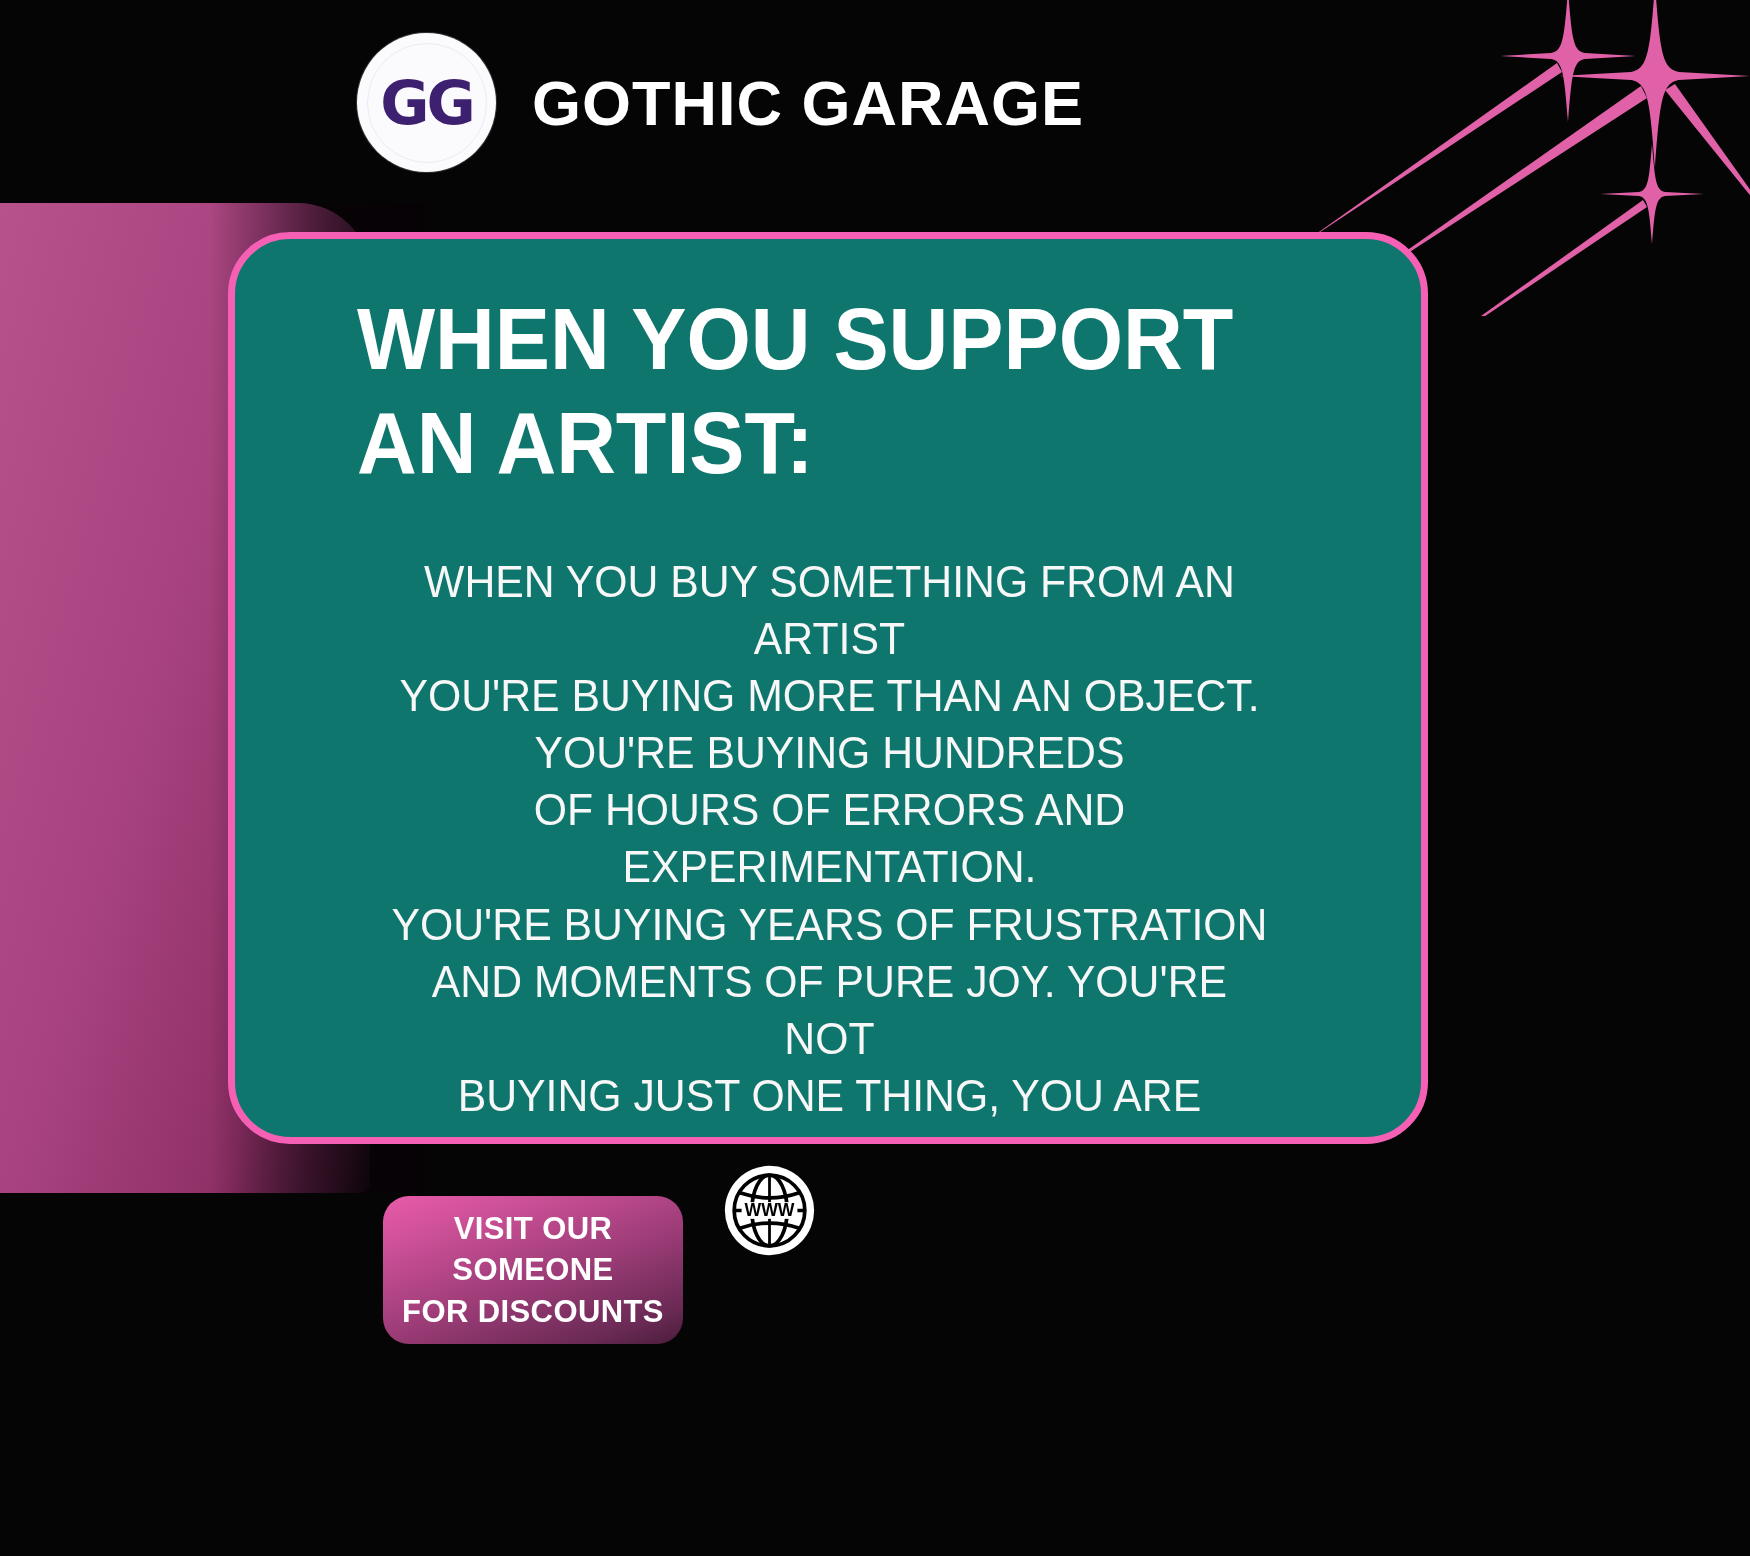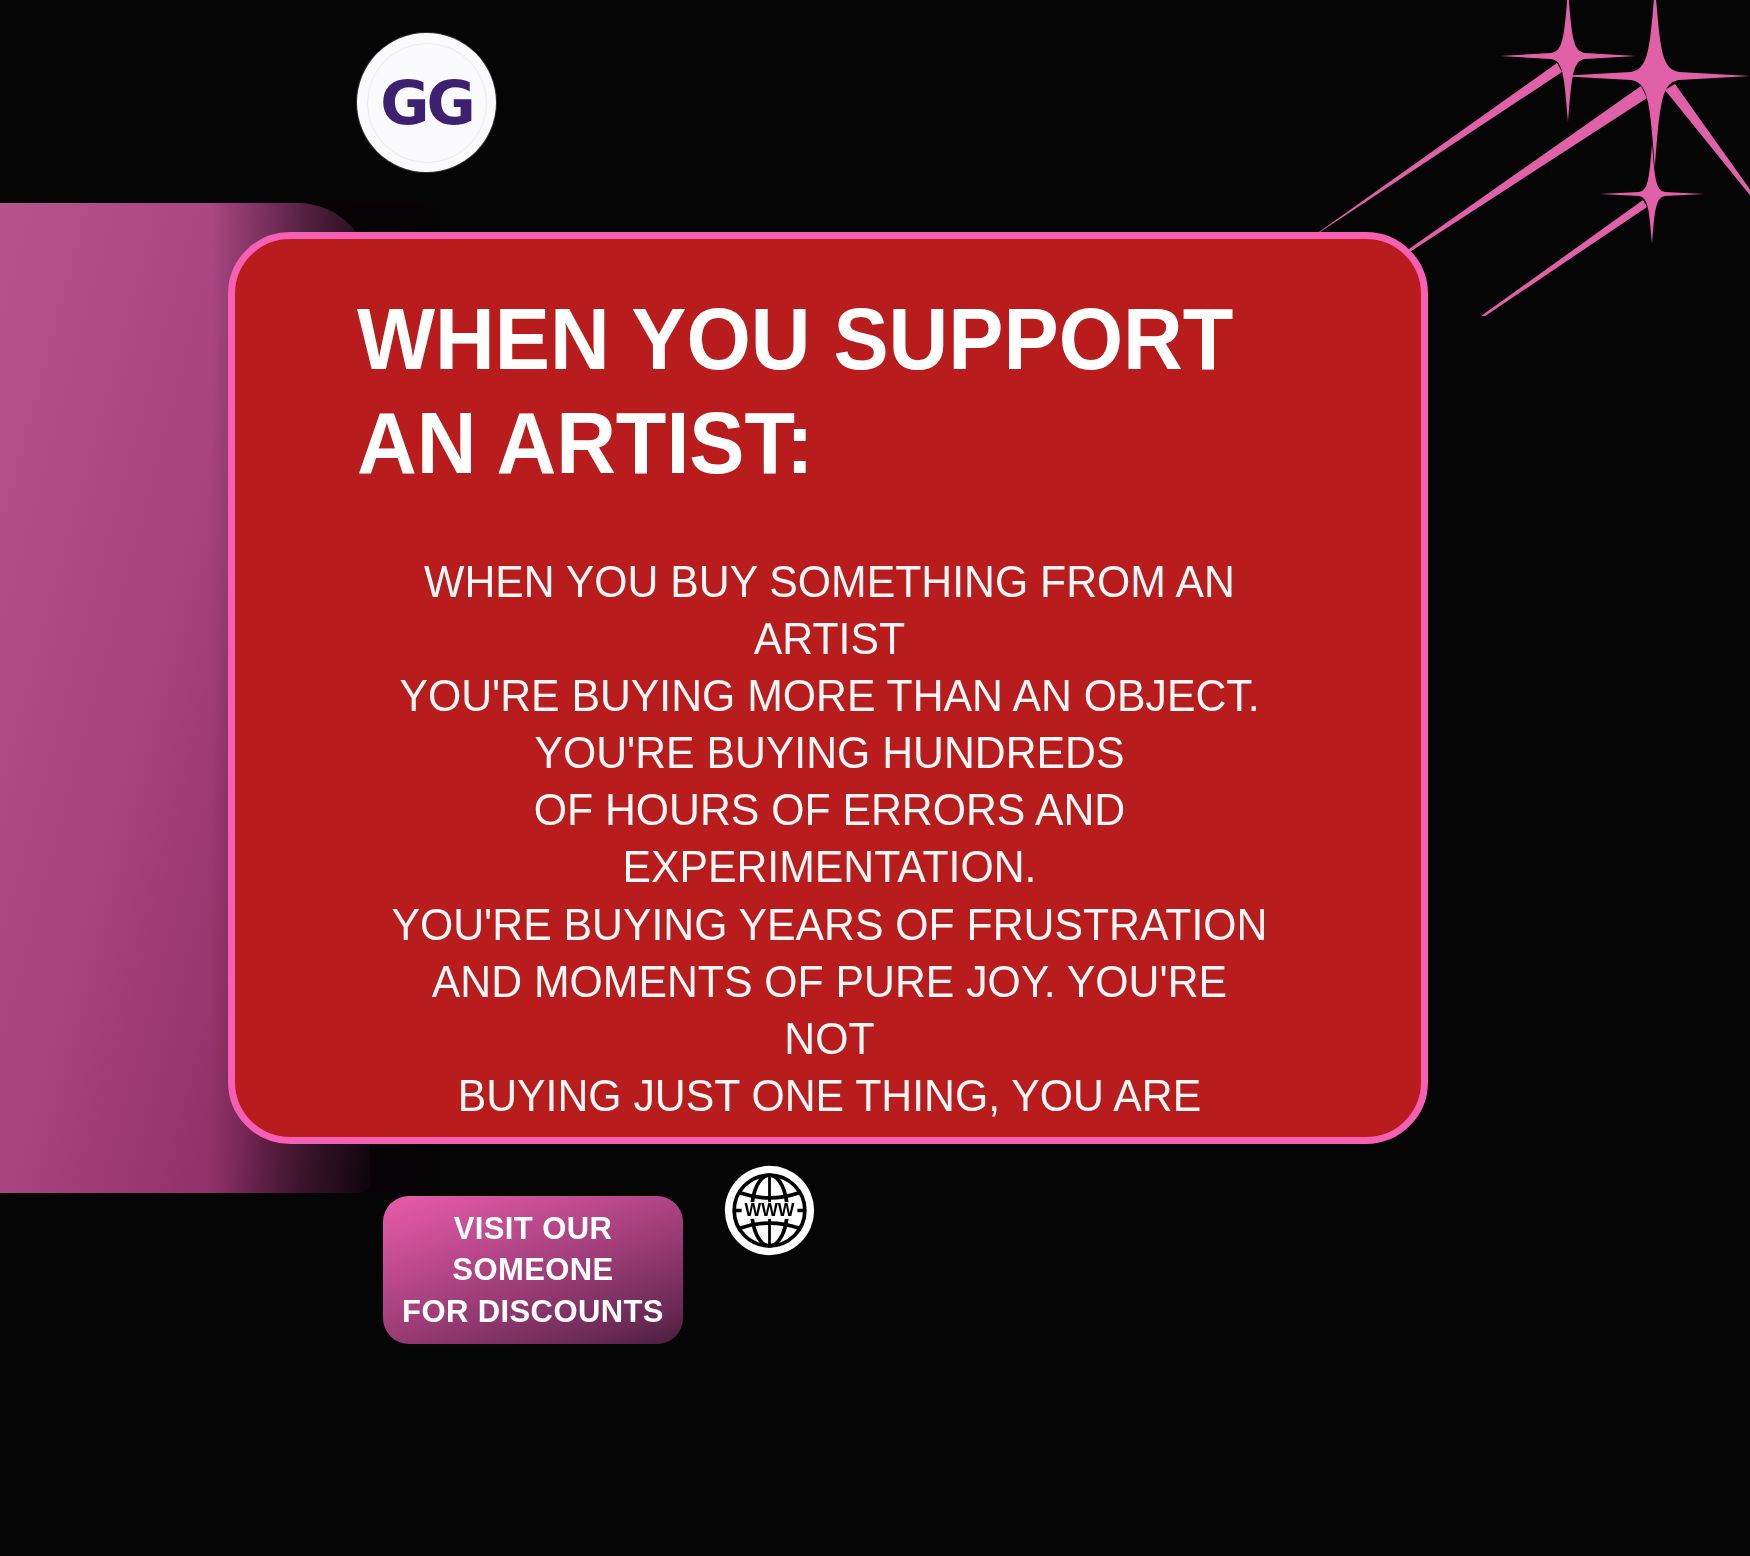--- a/index.html
+++ b/index.html
@@ -102,21 +102,21 @@
 
   
   .card {
     position: absolute;
     left: 228px;
     top: 232px;
     width: 1200px;
     height: 912px;
     box-sizing: border-box;
     border-radius: 62px;
-    background: #b91c1c;
+    background: #0f766e;
     border: 7px solid #f560b4;
     z-index: 5;
     overflow: hidden;
   }
   .card-inner {
     position: absolute;
     inset: 0;
     padding: 48px 64px 40px 122px;
     box-sizing: border-box;
   }
@@ -234,20 +234,21 @@
       <path d="M-9,6 L-238,170 L-5,13 Z"></path>
     </g>
   </svg>
 
   <div class="header">
     <div class="logo-badge">
       <div class="logo-badge-inner">
         <span class="logo-gg">GG</span>
       </div>
     </div>
+    <div class="brand-name">GOTHIC GARAGE</div>
   </div>
 
   <div class="card">
     <div class="card-inner">
       <h1 class="headline">WHEN YOU SUPPORT
 AN ARTIST:</h1>
       <p class="body-copy">WHEN YOU BUY SOMETHING FROM AN ARTIST
 YOU'RE BUYING MORE THAN AN OBJECT.
 YOU'RE BUYING HUNDREDS
 OF HOURS OF ERRORS AND EXPERIMENTATION.

